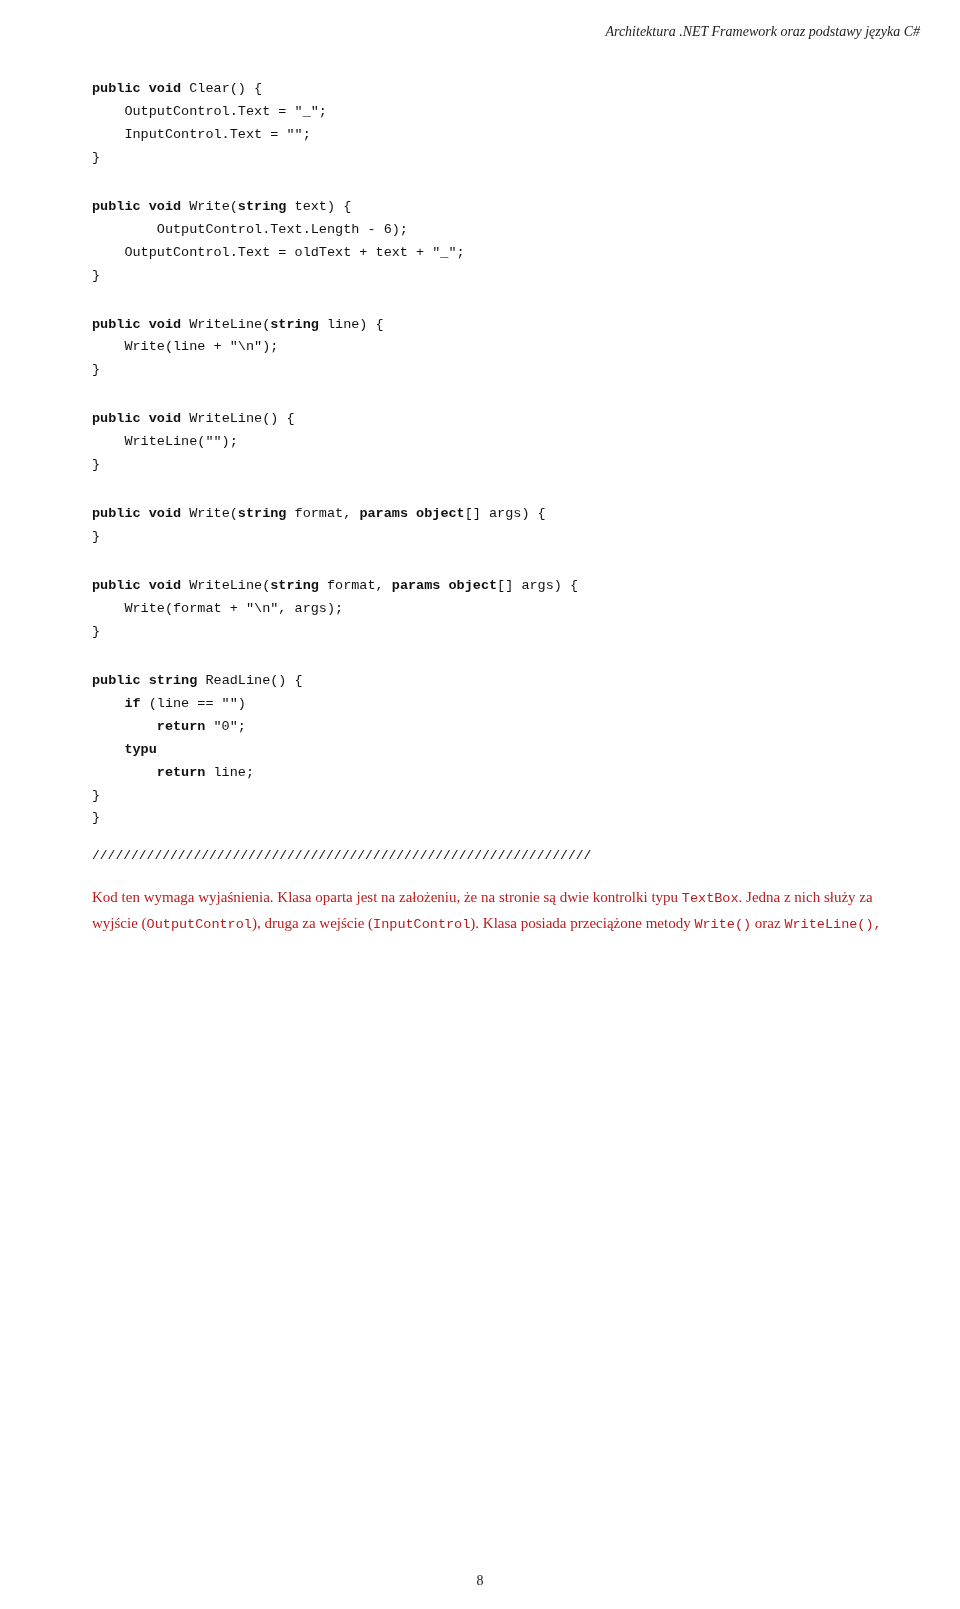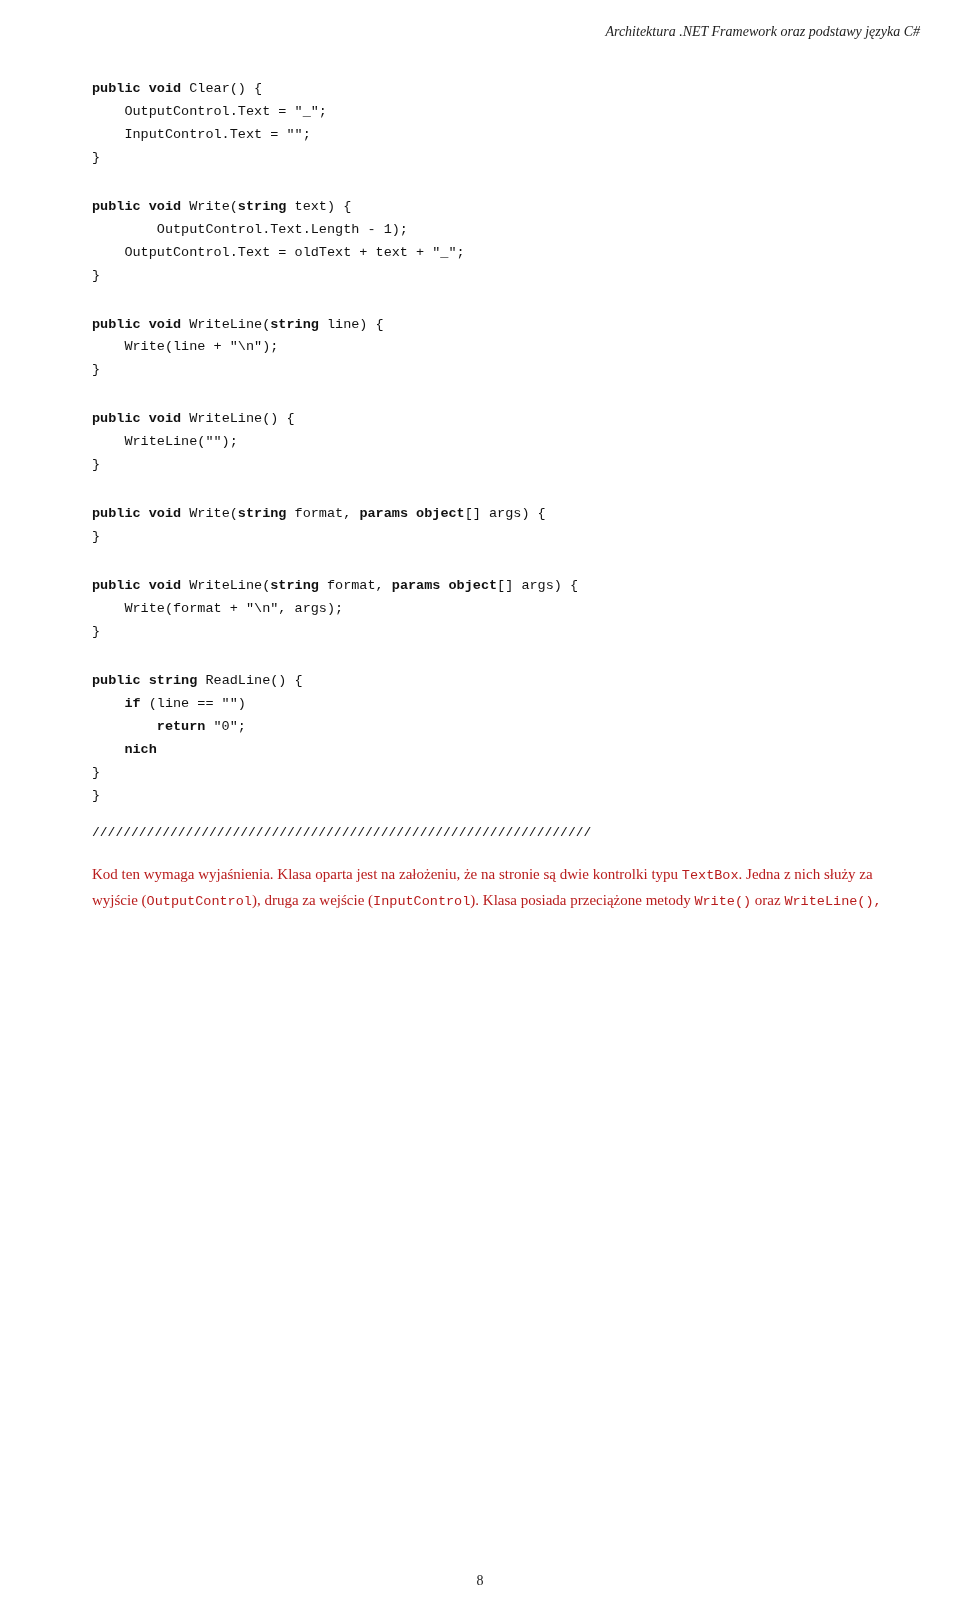--- a/index.html
+++ b/index.html
@@ -91,21 +91,21 @@
     <span class="line"><span class="kw">public</span> <span class="kw">void</span> Clear() {</span>
     <span class="line">    OutputControl.Text = "_";</span>
     <span class="line">    InputControl.Text = "";</span>
     <span class="line">}</span>
   </div>
 
   <div style="height: 18px;"></div>
 
   <div class="code-section">
     <span class="line"><span class="kw">public</span> <span class="kw">void</span> Write(<span class="kw">string</span> text) {</span>
-    <span class="line">        OutputControl.Text.Length - 1);</span>
+    <span class="line">        OutputControl.Text.Length - 6);</span>
     <span class="line">    OutputControl.Text = oldText + text + "_";</span>
     <span class="line">}</span>
   </div>
 
   <div style="height: 18px;"></div>
 
   <div class="code-section">
     <span class="line"><span class="kw">public</span> <span class="kw">void</span> WriteLine(<span class="kw">string</span> line) {</span>
     <span class="line">    Write(line + "\n");</span>
     <span class="line">}</span>
@@ -133,21 +133,22 @@
     <span class="line">    Write(format + "\n", args);</span>
     <span class="line">}</span>
   </div>
 
   <div style="height: 18px;"></div>
 
   <div class="code-section">
     <span class="line"><span class="kw">public</span> <span class="kw">string</span> ReadLine() {</span>
     <span class="line">    <span class="kw">if</span> (line == "")</span>
     <span class="line">        <span class="kw">return</span> "0";</span>
-    <span class="line">    <span class="kw">nich</span></span>
+    <span class="line">    <span class="kw">typu</span></span>
+    <span class="line">        <span class="kw">return</span> line;</span>
     <span class="line">}</span>
     <span class="line">}</span>
   </div>
 
   <div class="divider-line">////////////////////////////////////////////////////////////////</div>
 
   <div class="prose-text">
     <span>Kod ten wymaga wyjaśnienia. Klasa oparta jest na założeniu, że na stronie są dwie kontrolki typu </span><span class="code-inline">TextBox</span><span>. Jedna z nich służy za wyjście (</span><span class="code-inline">OutputControl</span><span>), druga za wejście (</span><span class="code-inline">InputControl</span><span>). Klasa posiada przeciążone metody </span><span class="code-inline">Write()</span><span> oraz </span><span class="code-inline">WriteLine(),</span>
   </div>
 

